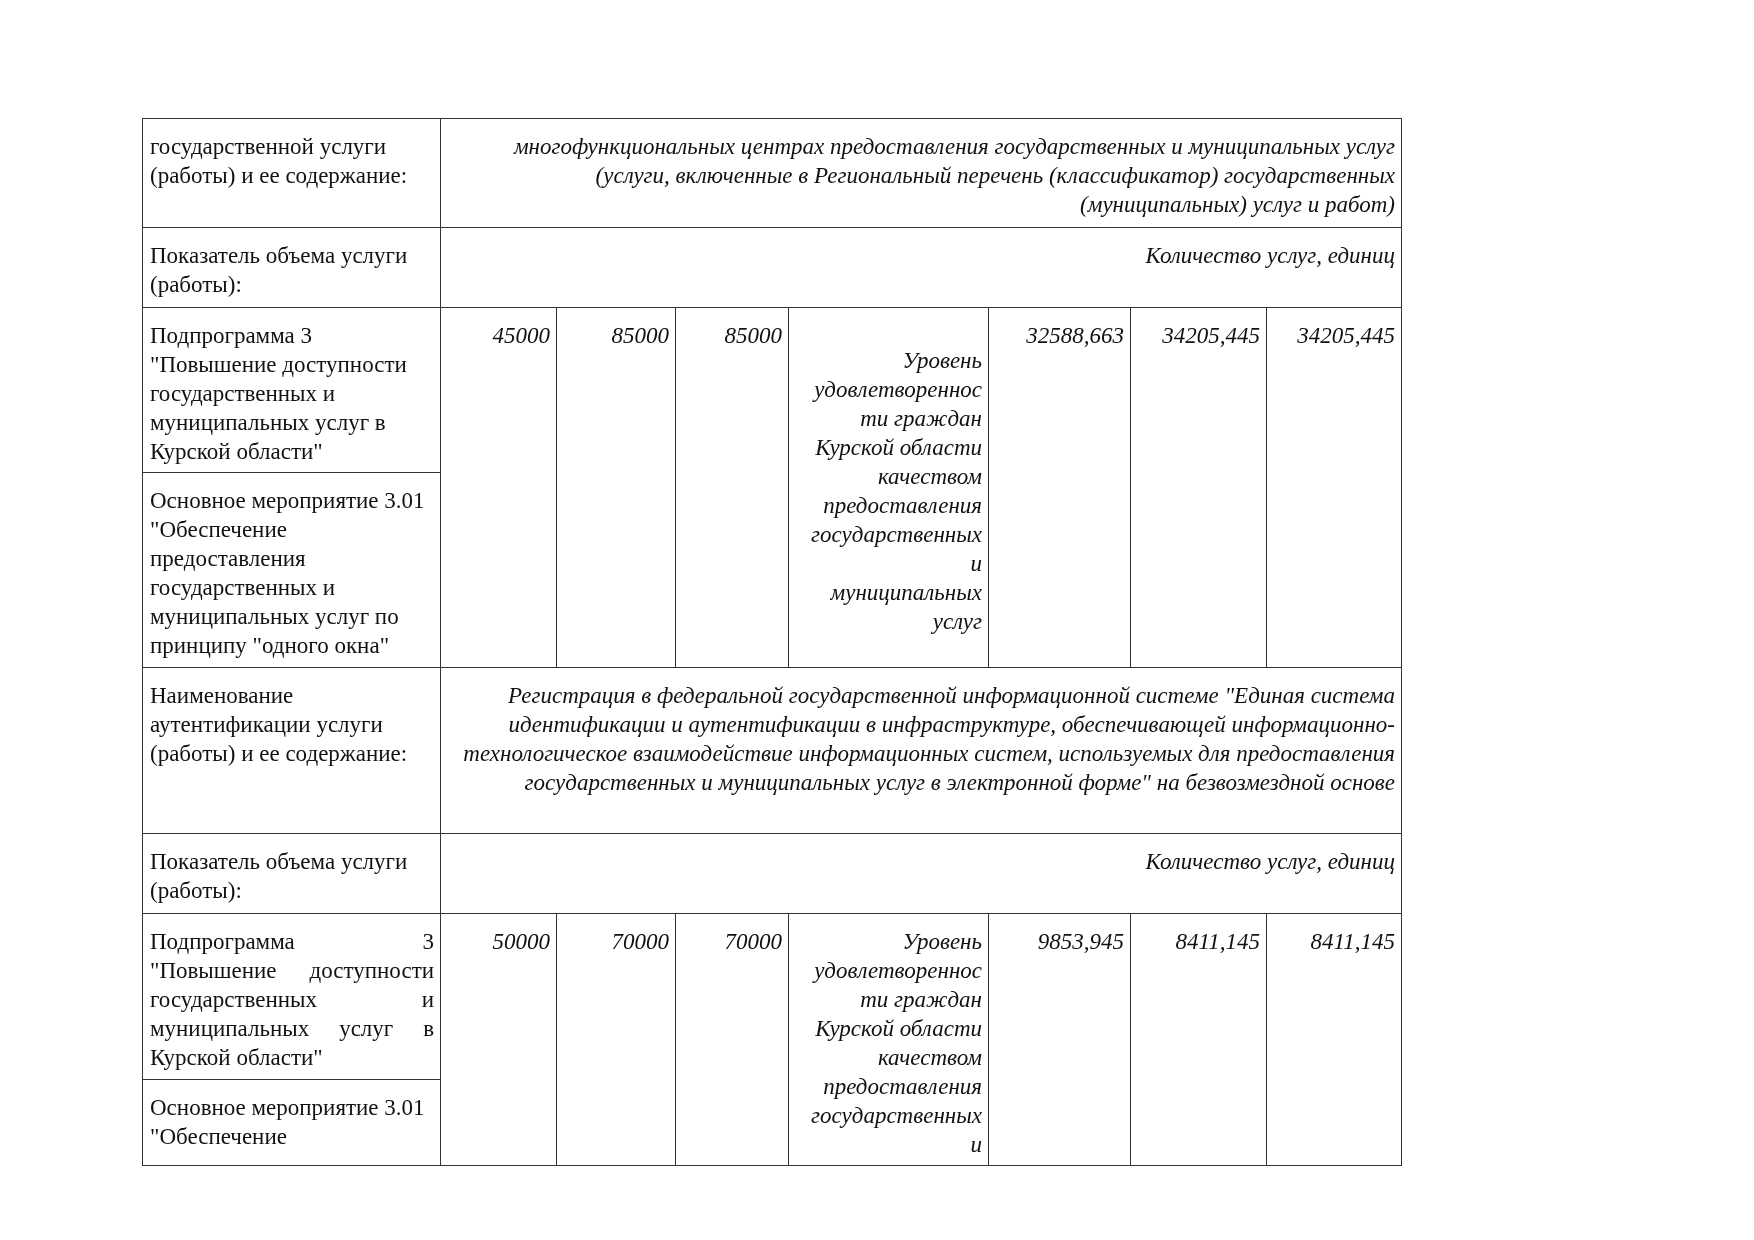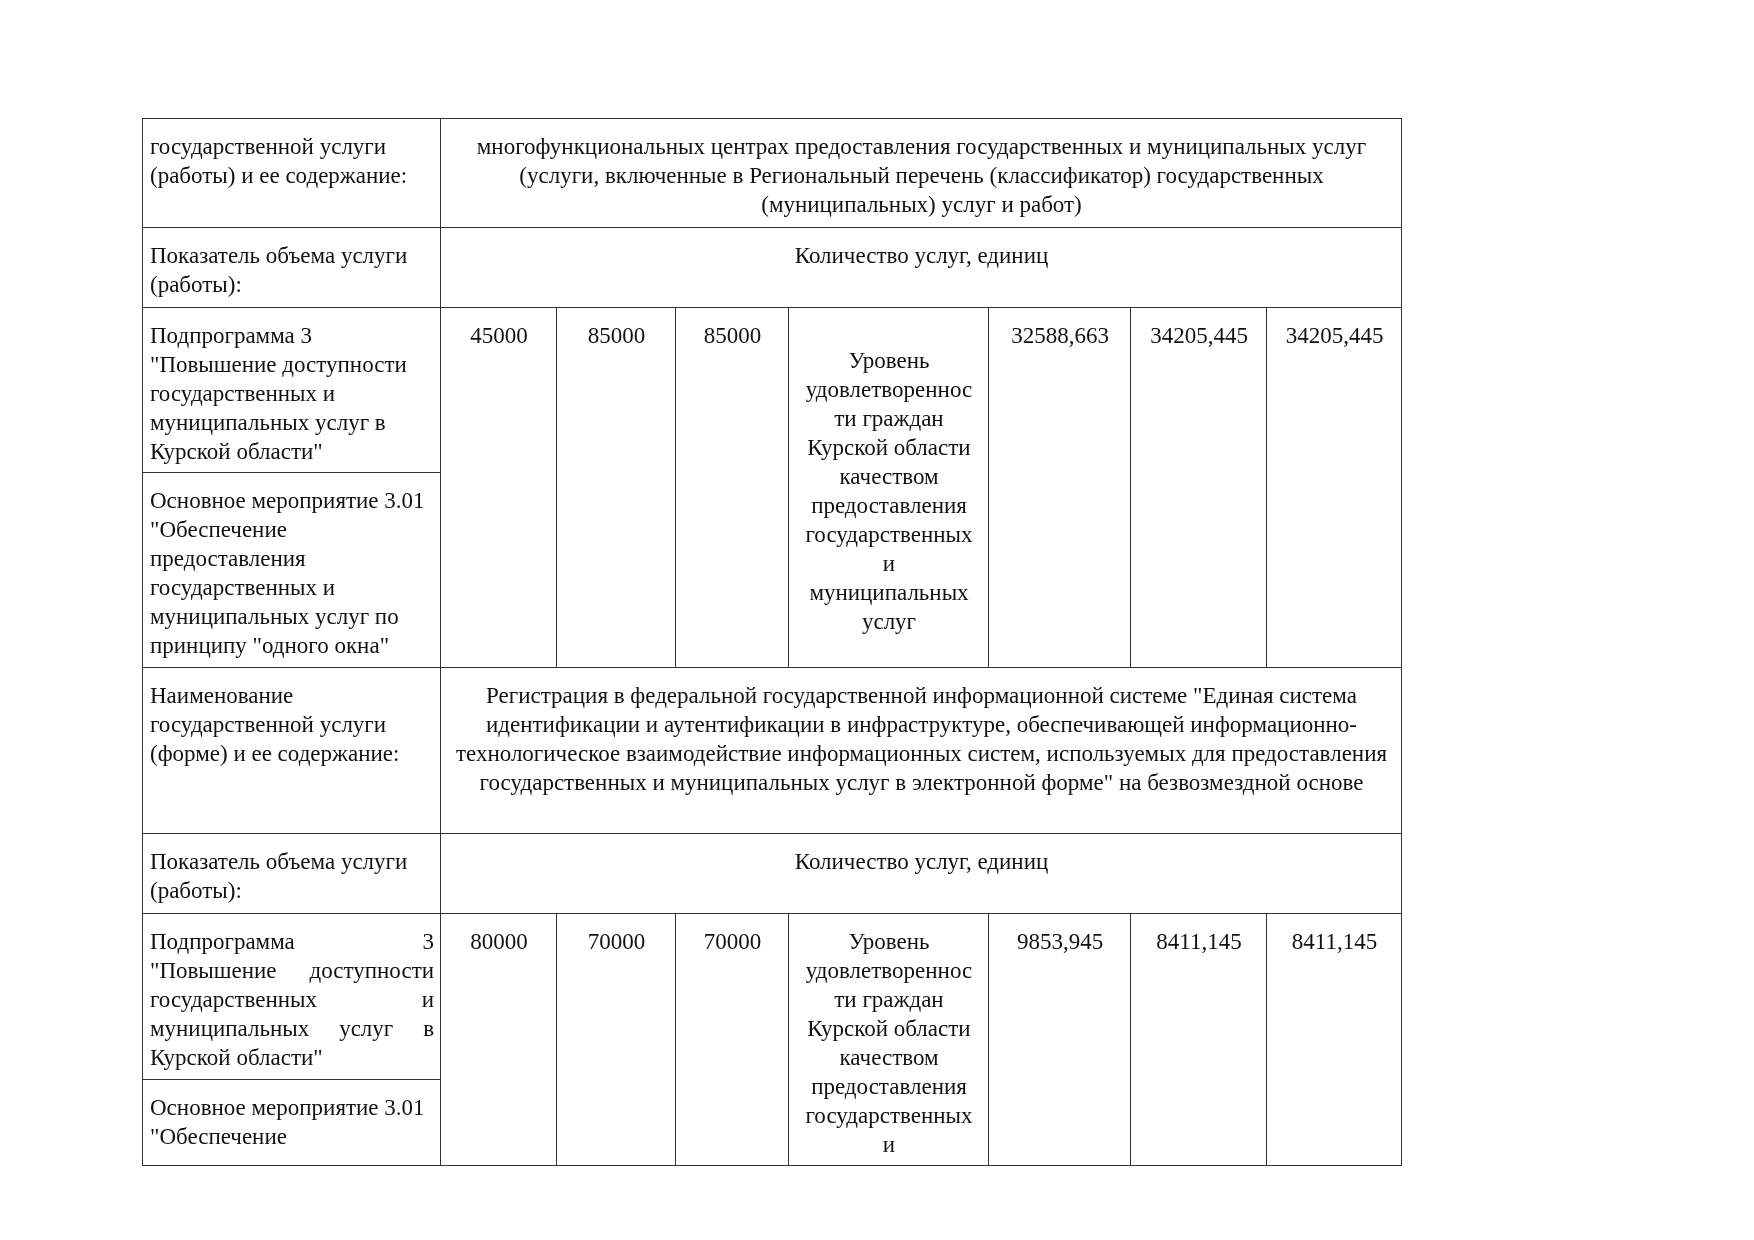--- a/index.html
+++ b/index.html
@@ -1,21 +1,21 @@
 <!DOCTYPE html>
 <html><head>
 <meta charset="utf-8">
 <style>
   html, body { margin: 0; padding: 0; background: #ffffff; }
   body { width: 1754px; height: 1240px; position: relative; overflow: hidden;
          font-family: "Liberation Serif", "DejaVu Serif", serif; color: #111; }
   .tbl { position: absolute; left: 142px; top: 118px; border-collapse: collapse;
          table-layout: fixed; font-size: 23px; line-height: 29px; }
   .tbl td { border: 1.5px solid #333; vertical-align: top; padding: 13px 6px 6px 7px; }
-  .c { text-align: center; }
+  .c { text-align: right; font-style: italic; }
   .j { text-align: justify; text-align-last: left; }
   .pre { white-space: pre-line; }
 </style>
 </head>
 <body>
 
 <table class="tbl">
   <colgroup>
     <col style="width:298px">
       <col style="width:116px">
@@ -53,30 +53,30 @@
 услуг</td>
     <td rowspan="2" class="c">32588,663</td>
     <td rowspan="2" class="c">34205,445</td>
     <td rowspan="2" class="c">34205,445</td>
   </tr>
   <tr style="height:195px">
     <td>Основное мероприятие 3.01 "Обеспечение предоставления государственных и муниципальных услуг по принципу "одного окна"</td>
   </tr>
 
   <tr style="height:166px">
-    <td>Наименование государственной услуги (форме) и ее содержание:</td>
+    <td>Наименование аутентификации услуги (работы) и ее содержание:</td>
     <td colspan="7" class="c">Регистрация в федеральной государственной информационной системе "Единая система идентификации и аутентификации в инфраструктуре, обеспечивающей информационно-технологическое взаимодействие информационных систем, используемых для предоставления государственных и муниципальных услуг в электронной форме" на безвозмездной основе</td>
   </tr>
   <tr style="height:80px">
     <td>Показатель объема услуги (работы):</td>
     <td colspan="7" class="c">Количество услуг, единиц</td>
   </tr>
   <tr style="height:166px">
     <td class="j">Подпрограмма 3 "Повышение доступности государственных и муниципальных услуг в Курской области"</td>
-    <td rowspan="2" class="c">80000</td>
+    <td rowspan="2" class="c">50000</td>
     <td rowspan="2" class="c">70000</td>
     <td rowspan="2" class="c">70000</td>
     <td rowspan="2" class="c pre">Уровень
 удовлетвореннос
 ти граждан
 Курской области
 качеством
 предоставления
 государственных
 и</td>

